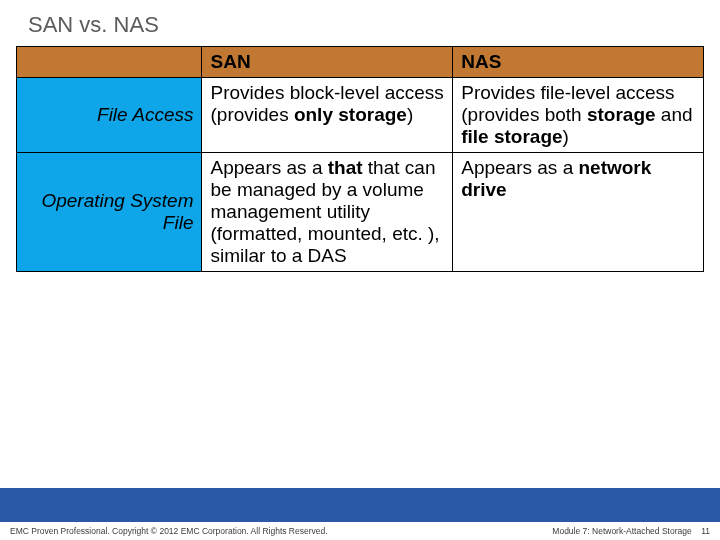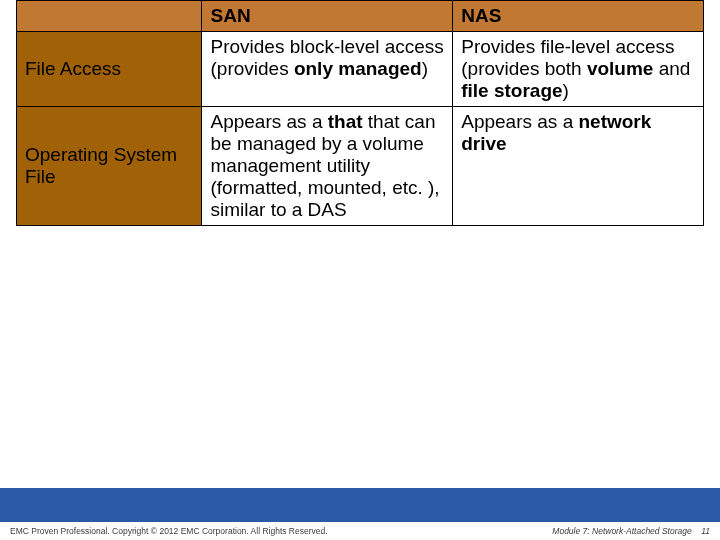--- a/index.html
+++ b/index.html
@@ -41,24 +41,25 @@
   thead th.spacer {
     background: #c07833;
     border-color: #000;
   }
   thead th.col {
     background: #c07833;
     color: #000;
     font-weight: 700;
   }
   tbody td.rowhead {
-    background: #a16207;
+    background: #0ea5e9;
     font-weight: 400;
-    text-align: left;
+    text-align: right;
     vertical-align: middle;
+    font-style: italic;
   }
   tbody td.cell {
     background: #fff;
   }
   .col0 { width: 27%; }
   .col1 { width: 36.5%; }
   .col2 { width: 36.5%; }
   .blueband {
     position: absolute;
     left: 0; right: 0;
@@ -73,47 +74,48 @@
     background: #fff;
     font-size: 8.5px;
     color: #3a3a3a;
     display: flex;
     align-items: center;
     justify-content: space-between;
     padding: 0 10px;
     border-radius: 8px;
   }
   .footer .left { white-space: nowrap; }
-  .footer .right { white-space: nowrap; font-style: italic; }
+  .footer .right { white-space: nowrap; }
   b { font-weight: 700; }
 </style>
 </head>
 <body>
 
 <div class="slide">
+  <div class="title">SAN vs. NAS</div>
 
   <div class="table-wrap">
     <table>
       <colgroup>
         <col class="col0">
           <col class="col1">
           <col class="col2">
       </colgroup>
       <thead>
         <tr>
           <th class="spacer"></th>
           <th class="col">SAN</th>
           <th class="col">NAS</th>
         </tr>
       </thead>
       <tbody>
         <tr>
           <td class="rowhead">File Access</td>
-          <td class="cell">Provides block-level access (provides <b>only managed</b>)</td>
-          <td class="cell">Provides file-level access (provides both <b>volume</b> and <b>file storage</b>)</td>
+          <td class="cell">Provides block-level access (provides <b>only storage</b>)</td>
+          <td class="cell">Provides file-level access (provides both <b>storage</b> and <b>file storage</b>)</td>
         </tr>
         <tr>
           <td class="rowhead">Operating System File</td>
           <td class="cell">Appears as a <b>that</b> that can be managed by a volume management utility (formatted, mounted, etc. ), similar to a DAS</td>
           <td class="cell">Appears as a <b>network drive</b></td>
         </tr>
       </tbody>
     </table>
   </div>
 

